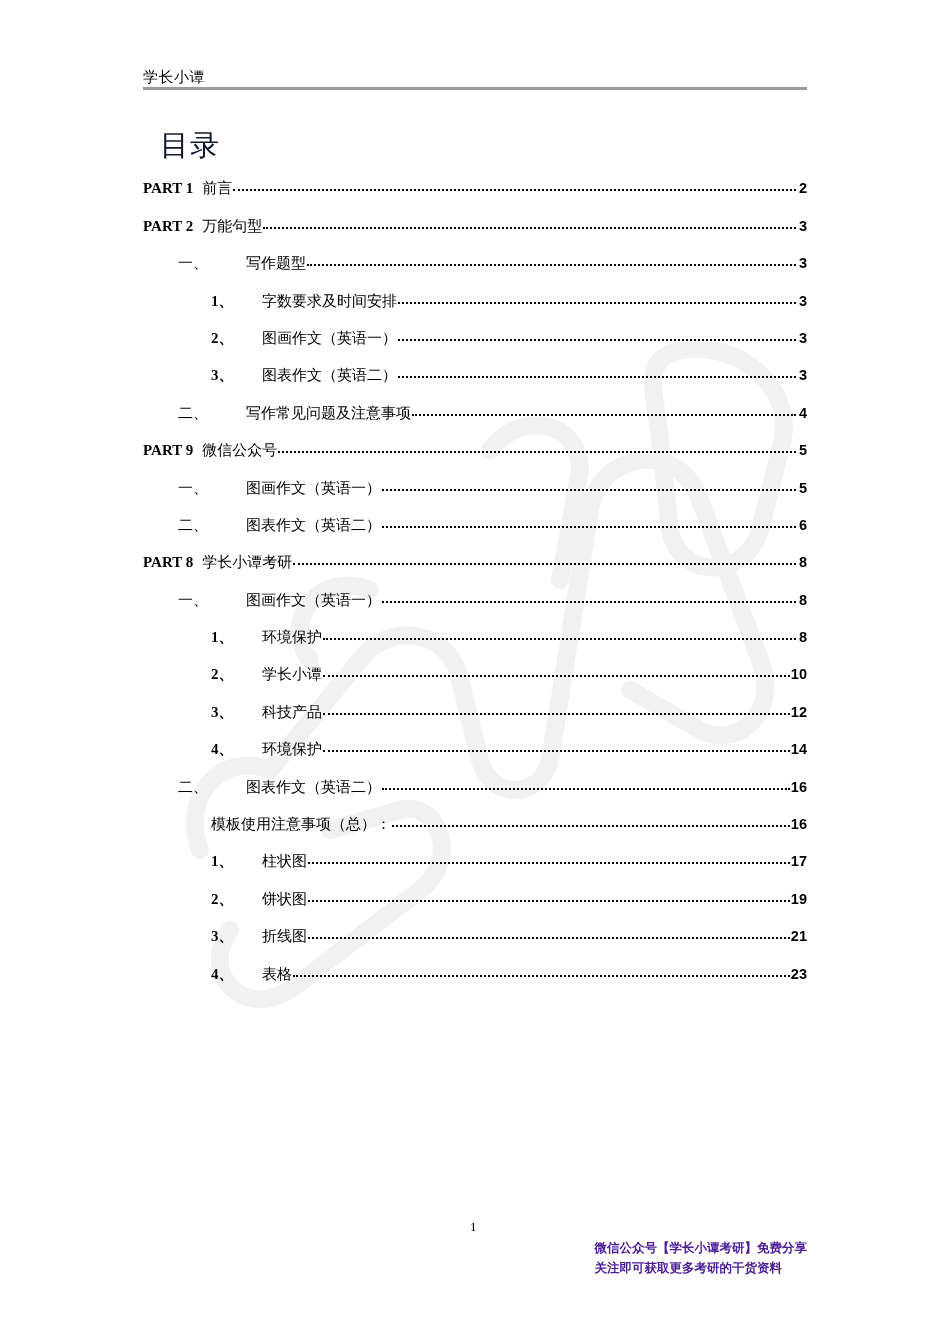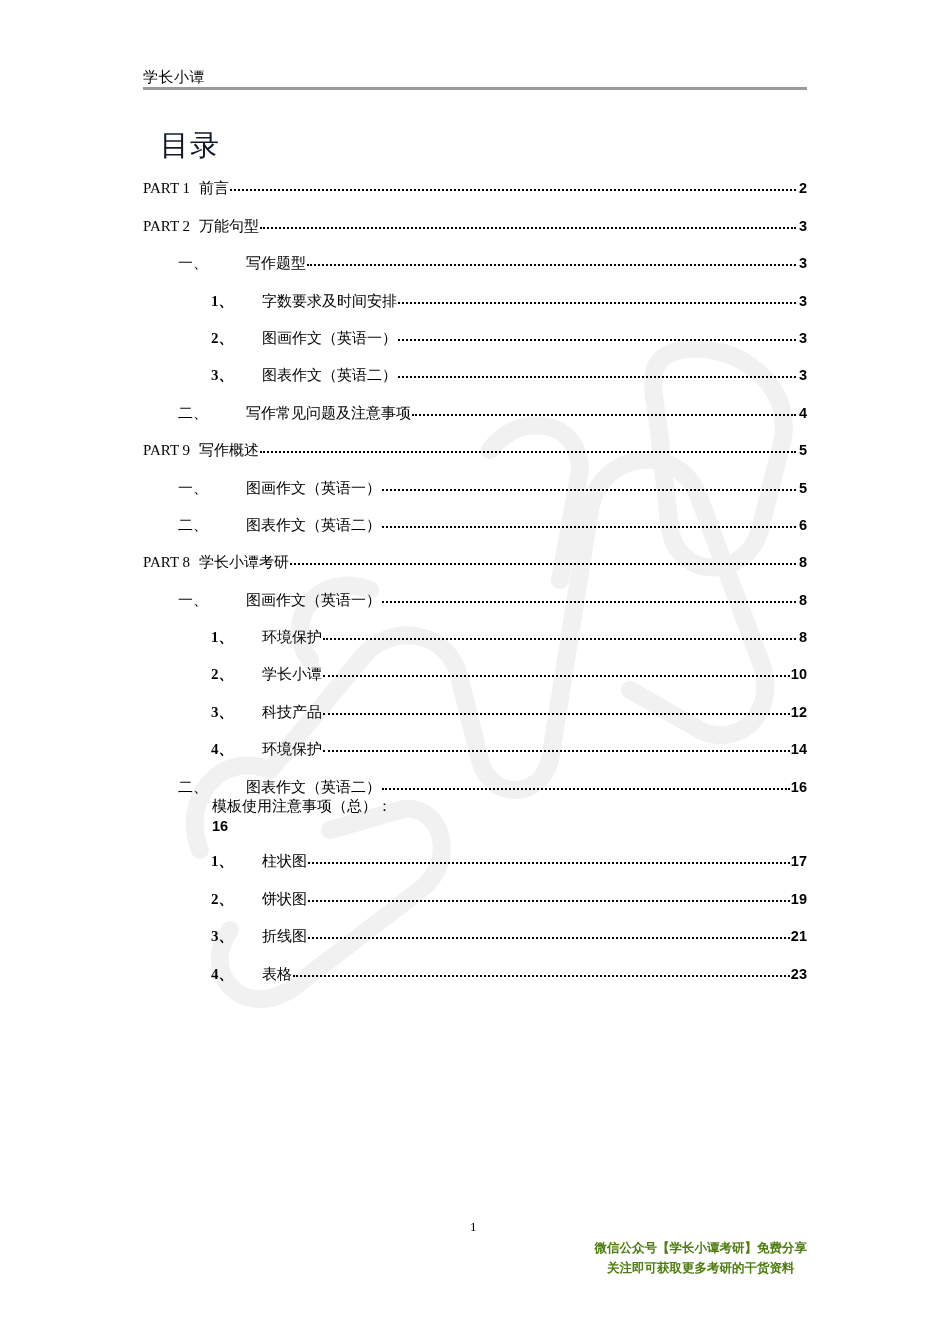--- a/index.html
+++ b/index.html
@@ -27,41 +27,41 @@
     }
     .toc { position: absolute; left: 143px; top: 171px; width: 664px; z-index: 1; }
     .toc-row {
       position: relative; height: 37.4px; display: flex; align-items: flex-end;
       font-size: 15px; white-space: nowrap;
     }
     .toc-row .inner { display: flex; align-items: baseline; width: 100%; padding-bottom: 10px; }
     .lvl1 .inner { padding-left: 0; }
     .lvl2 .inner { padding-left: 35px; }
     .lvl3 .inner { padding-left: 68px; }
-    .lvl3n .inner { padding-left: 68px; flex-direction: column; }
-    .num-part { font-weight: normal; font-family: "Liberation Serif", serif; margin-right: 9px; }
+    .lvl3n .inner { padding-left: 68px; }
+    .num-part { font-weight: bold; font-family: "Liberation Serif", serif; margin-right: 9px; }
     .num-cn { width: 68px; display: inline-block; }
     .num-ar { width: 51px; display: inline-block; font-weight: bold; font-family: "Liberation Serif", serif; }
     .label { }
     .leader {
       flex: 1; margin: 0 1px; height: 1px;
       border-bottom: 2px dotted #000; position: relative; top: -2px;
     }
     .page {
       font-family: "Liberation Sans", sans-serif; font-weight: bold; font-size: 14.5px;
       min-width: 10px; text-align: right;
     }
     .page-number {
       position: absolute; left: 470px; top: 1219px; font-size: 13px;
       font-family: "Liberation Serif", serif;
     }
     .footer {
-      position: absolute; right: 143px; top: 1238px; text-align: center;
+      position: absolute; right: 143px; top: 1238px; text-align: left;
       font-family: Liberation Sans, sans-serif; font-weight: bold;
-      font-size: 12.5px; line-height: 20px; color: #4d7c0f;
+      font-size: 12.5px; line-height: 20px; color: #4c1d95;
     }
   </style>
 </head>
 <body>
 
 <svg class="watermark" viewBox="0 0 660 700" xmlns="http://www.w3.org/2000/svg">
   <g fill="none" stroke="#f1f1f1" stroke-width="18" stroke-linejoin="round" stroke-linecap="round">
     <path d="M40 520 C 20 470, 60 420, 110 440 L 200 330 C 230 290, 290 300, 300 350 L 320 430 C 330 470, 380 470, 390 430 L 430 180 C 440 120, 520 110, 540 170 L 600 330 C 620 380, 580 420, 540 400 L 470 360"></path>
     <path d="M70 600 C 40 640, 80 690, 130 660 L 260 560 C 300 530, 280 470, 240 480 L 170 500"></path>
     <path d="M520 20 C 580 10, 640 60, 620 120 L 600 200 C 585 250, 520 250, 510 200 L 500 110 C 495 60, 480 30, 520 20 Z"></path>
@@ -136,21 +136,21 @@
     <span class="num-cn">二、</span>
     <span class="label">写作常见问题及注意事项</span>
     <span class="leader"></span>
     <span class="page">4</span>
   </div>
     </div>
 
   <div class="toc-row lvl1">
       <div class="inner">
     <span class="num-part">PART 9</span>
-    <span class="label">写作概述</span>
+    <span class="label">微信公众号</span>
     <span class="leader"></span>
     <span class="page">5</span>
   </div>
     </div>
 
   <div class="toc-row lvl2">
       <div class="inner">
     <span class="num-cn">一、</span>
     <span class="label">图画作文（英语一）</span>
     <span class="leader"></span>

